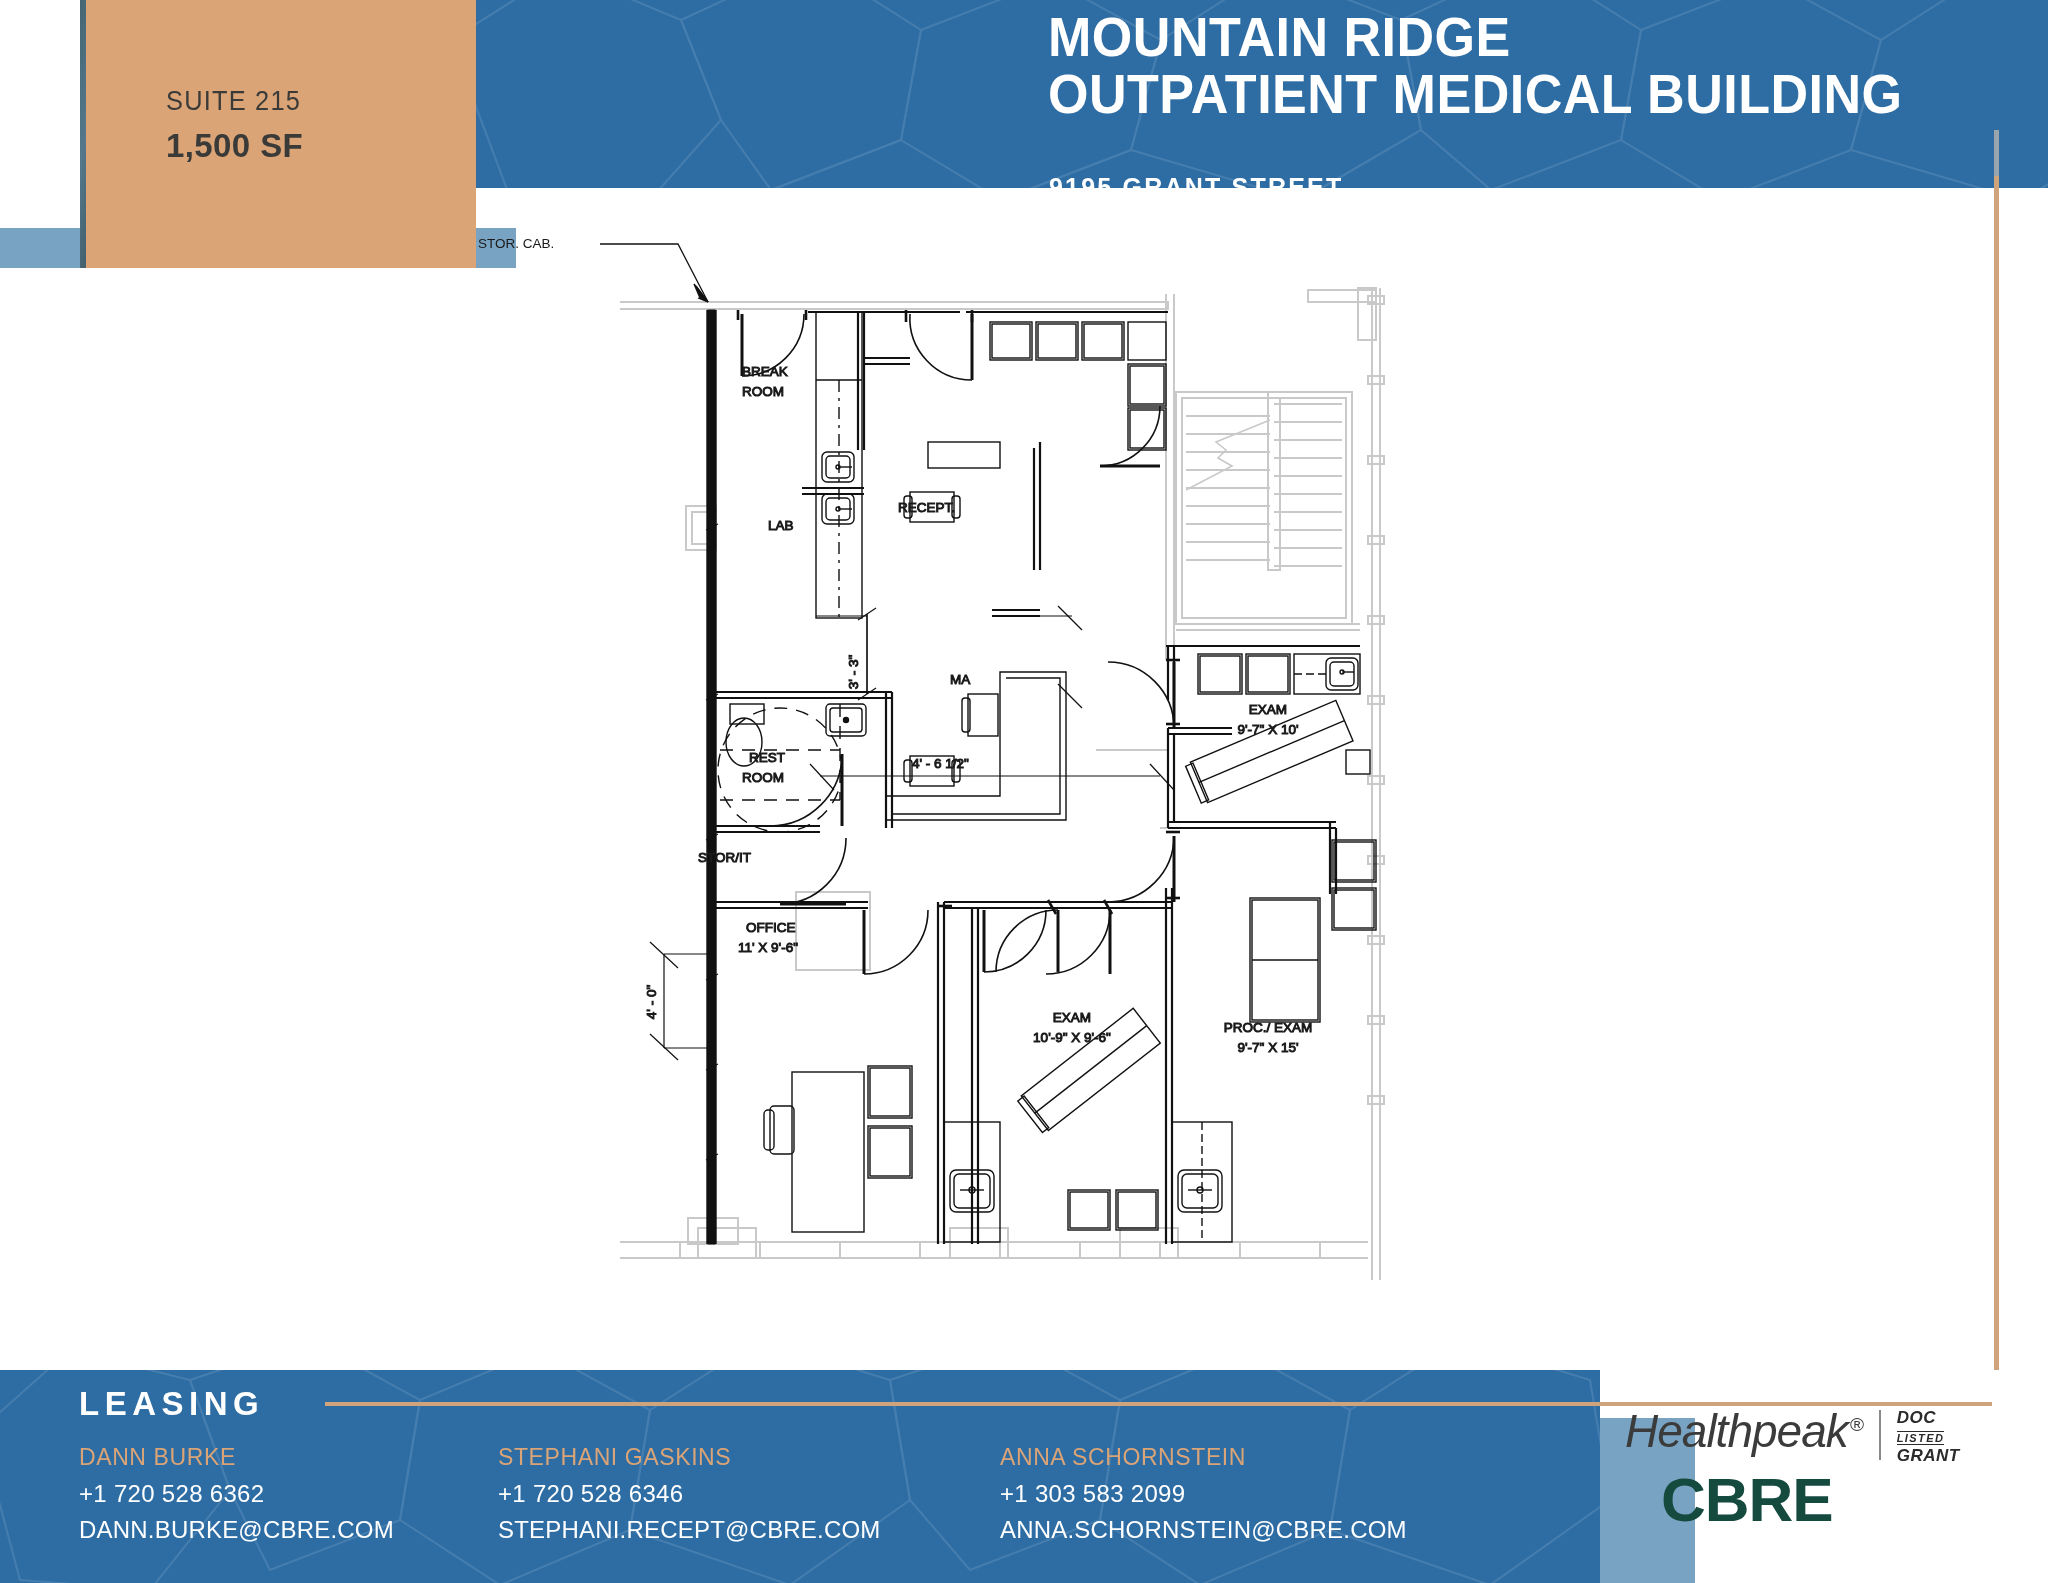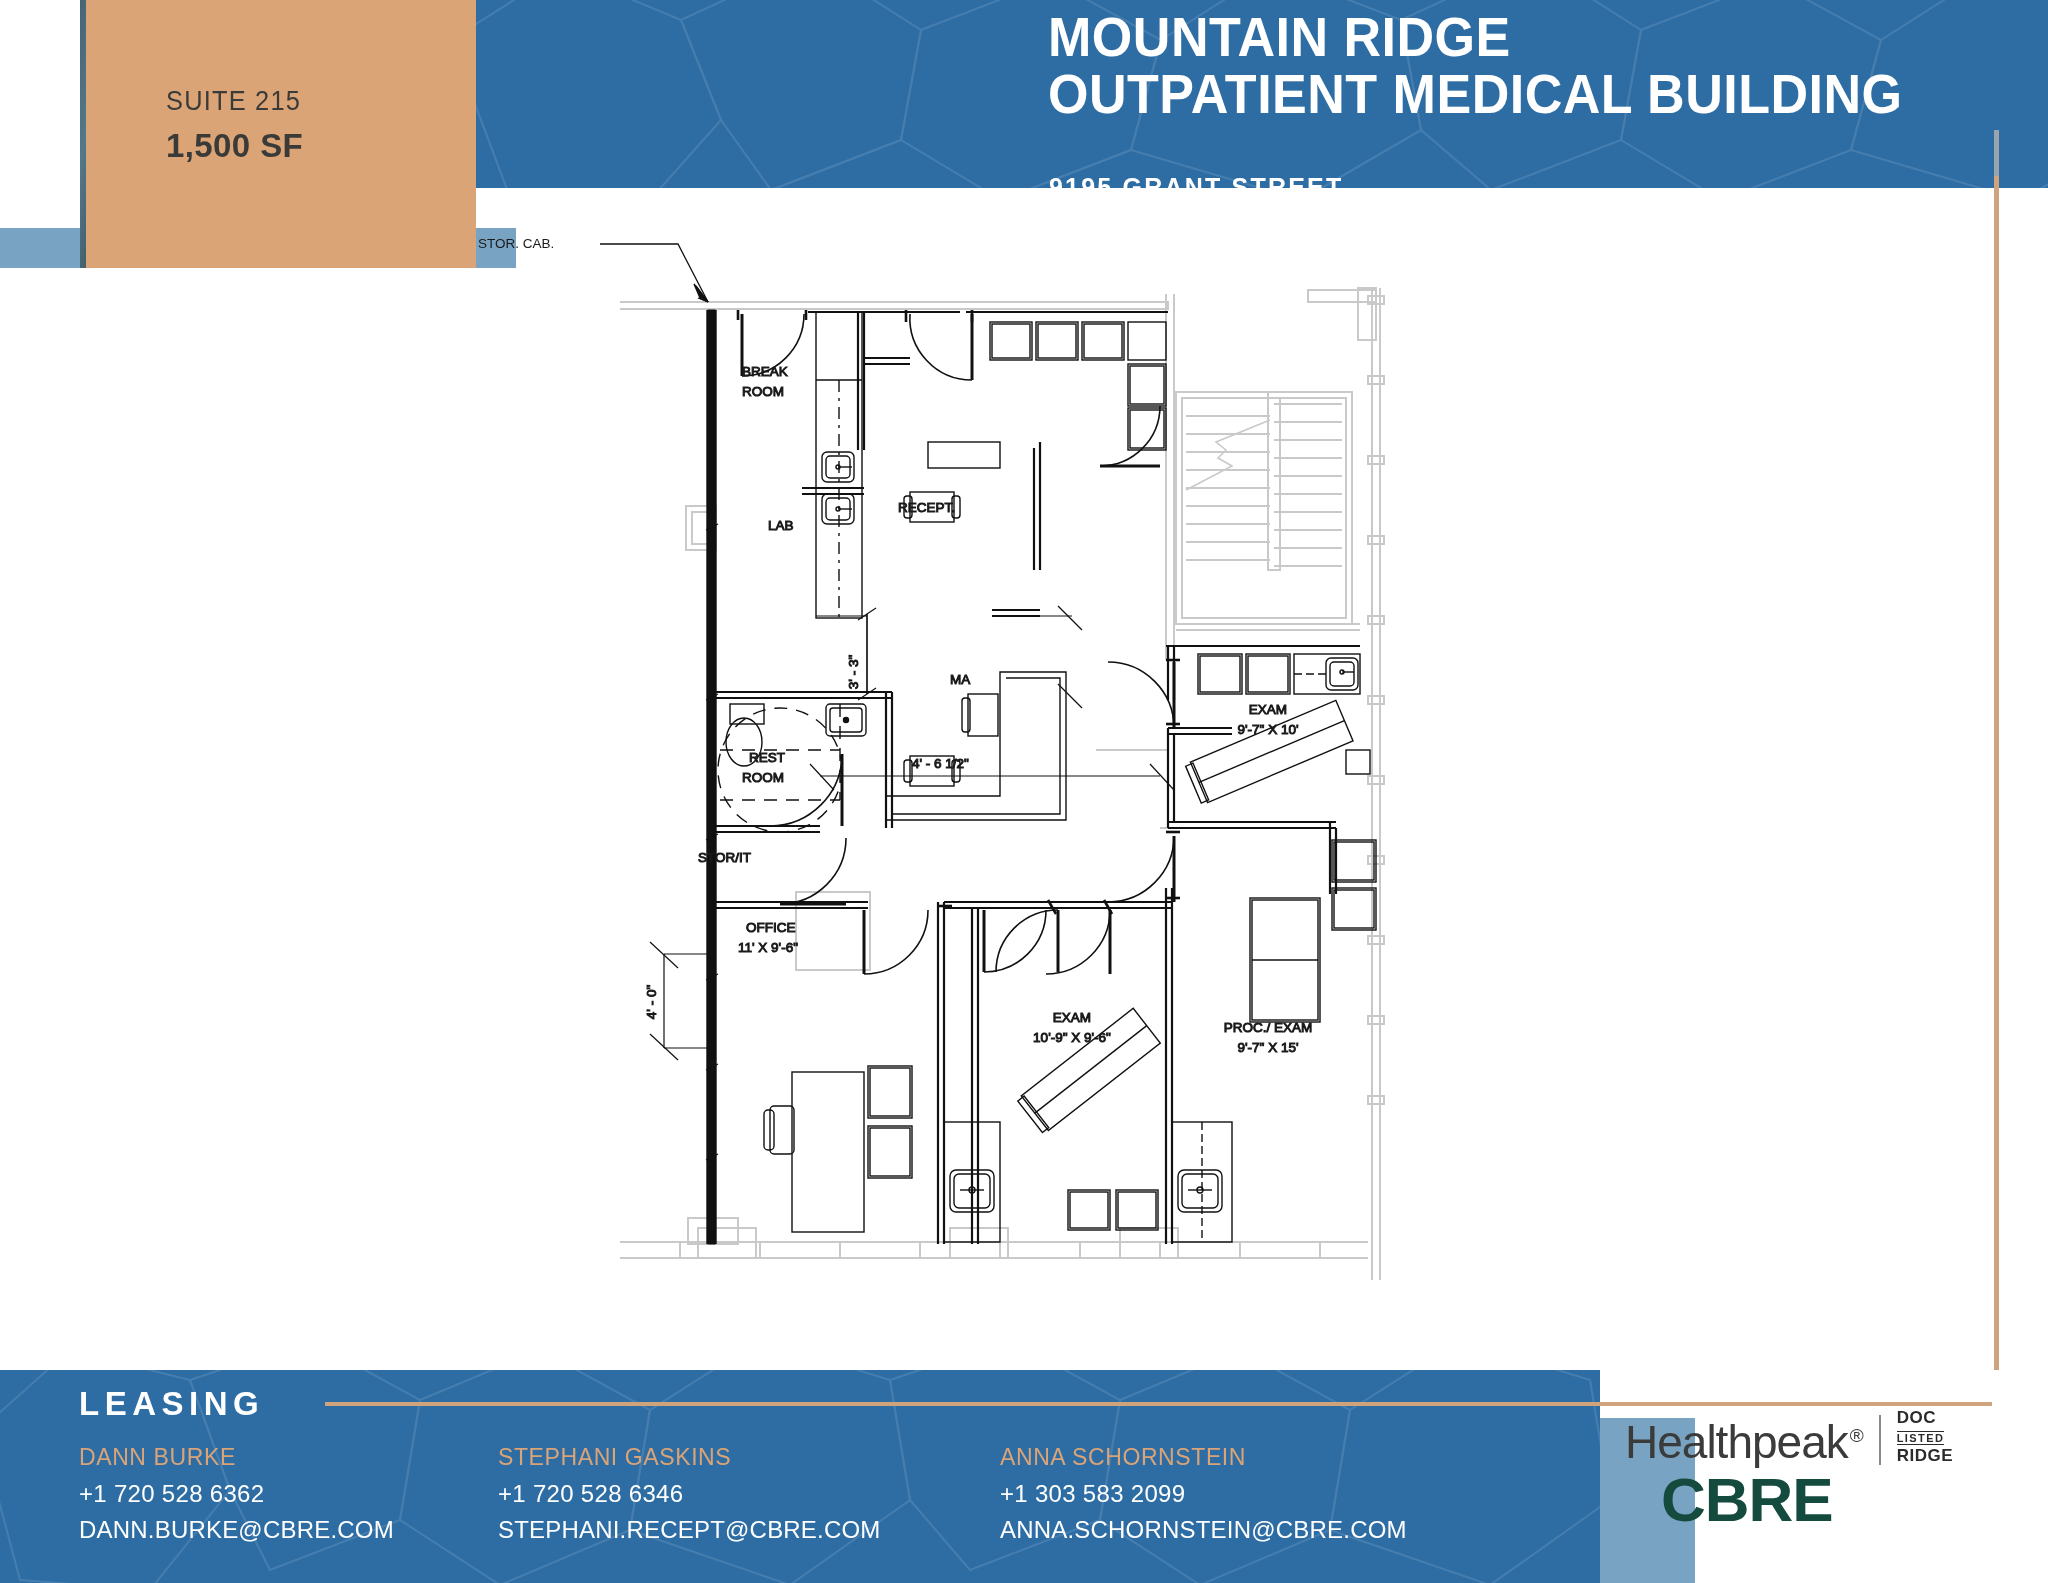--- a/index.html
+++ b/index.html
@@ -98,21 +98,21 @@
   .contact{position:absolute;color:#ffffff;}
   .contact .cname{color:#dba476;font-size:24px;letter-spacing:.6px;transform:scaleX(.96);transform-origin:left;}
   .contact .cphone{font-size:24px;margin-top:9px;letter-spacing:.3px;}
   .contact .cmail{font-size:24px;margin-top:8px;letter-spacing:.2px;}
   #contact-0{left:79px;top:1443px;}
   #contact-1{left:498px;top:1443px;}
   #contact-2{left:1000px;top:1443px;}
 
   
   .logo-wrap{position:absolute;left:1625px;top:1408px;}
-  .hp-row{display:flex;align-items:flex-end;}
+  .hp-row{display:flex;align-items:flex-start;font-style:italic;}
   .hp-name{font-size:46px;color:#3b3b3b;letter-spacing:-1px;line-height:1;}
   .hp-reg{font-size:19px;color:#3b3b3b;vertical-align:super;margin-left:2px;}
   .hp-div{width:2px;height:50px;background:#8a8a8a;margin:2px 16px 0 16px;}
   .hp-nyse{font-size:17px;color:#2b2b2b;font-weight:bold;line-height:1.12;letter-spacing:.5px;text-align:left;}
   .hp-nyse .lsted{font-size:11px;letter-spacing:1.4px;border-top:1px solid #2b2b2b;border-bottom:1px solid #2b2b2b;display:inline-block;}
   .cbre{
     margin-top:4px;margin-left:36px;
     font-size:62px;font-weight:bold;color:#154a3f;letter-spacing:-1px;line-height:1;
   }
 
@@ -582,19 +582,19 @@
 
   <div class="logo-wrap">
     <div class="hp-row">
       <div class="hp-name">
         <span>Healthpeak</span><span class="hp-reg">®</span>
       </div>
       <div class="hp-div"></div>
       <div class="hp-nyse">
         <div>DOC</div>
         <div class="lsted">LISTED</div>
-        <div>RIDGE</div>
+        <div>GRANT</div>
       </div>
     </div>
     <div class="cbre">CBRE</div>
   </div>
 
 </div>
 
 </body></html>

